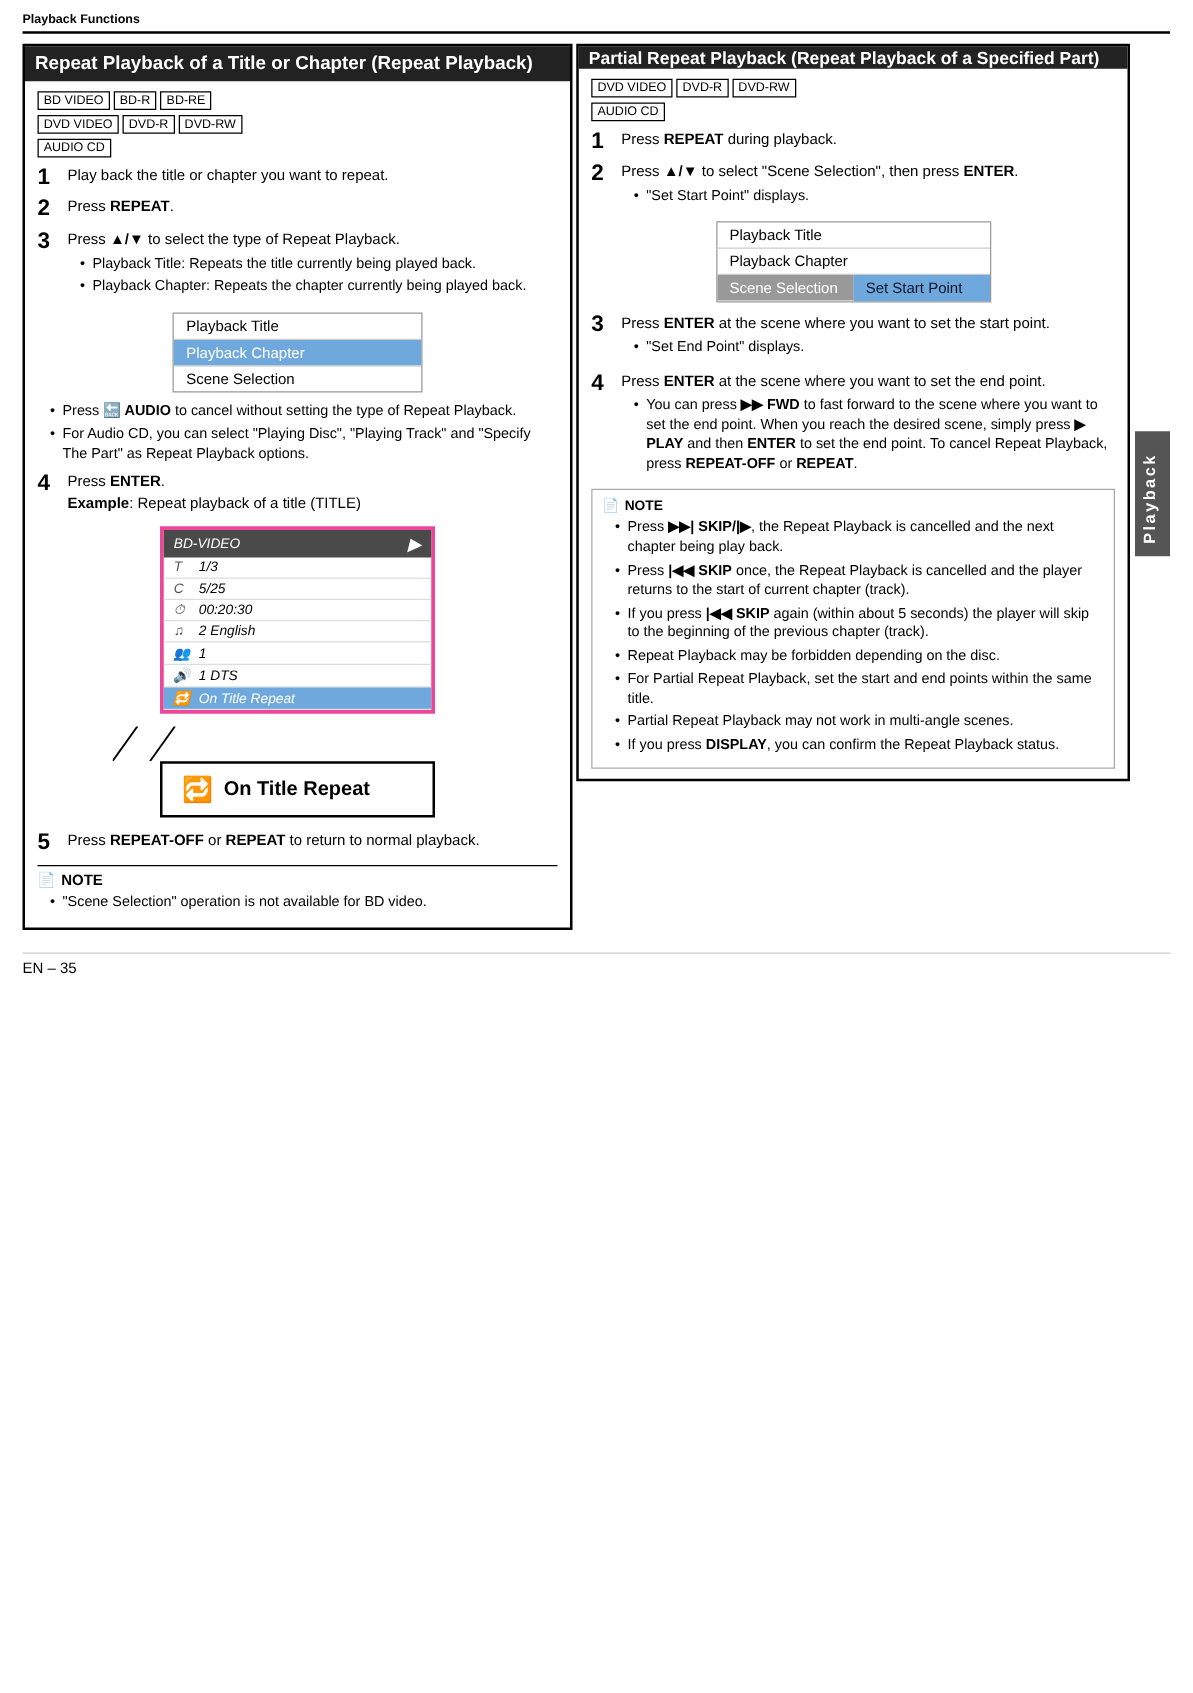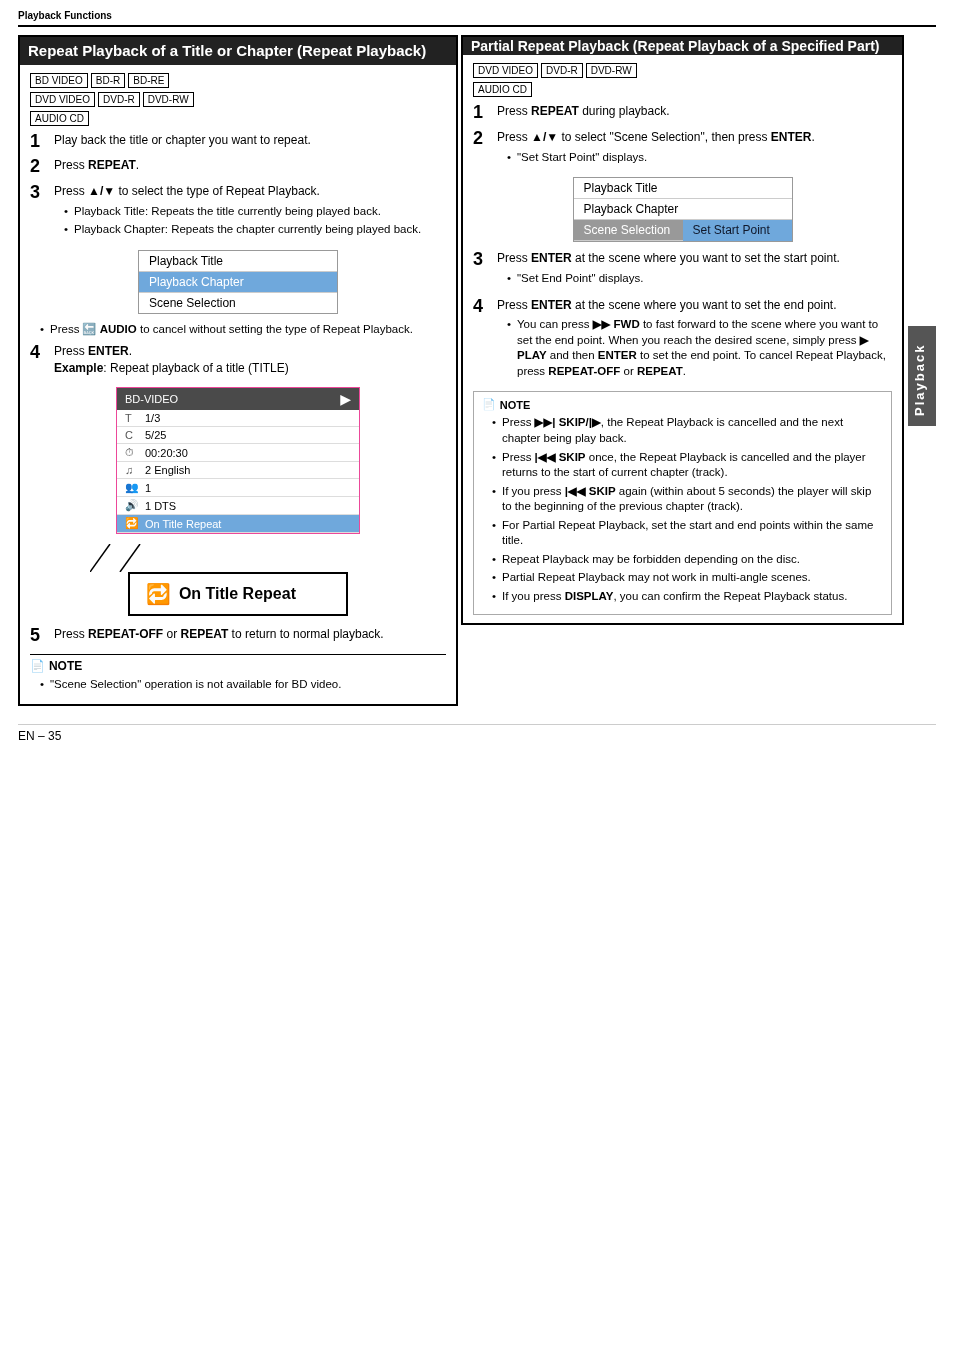--- a/index.html
+++ b/index.html
@@ -116,24 +116,25 @@
     .note-title {
       font-weight: bold;
       font-size: 12px;
       display: flex;
       align-items: center;
       gap: 4px;
       margin-bottom: 3px;
     }
     
     .bd-display {
-      border: 1px solid #ec4899;
-      width: 244px;
+      border: 3px solid #ec4899;
+      width: 220px;
       margin: 10px auto;
       font-size: 11px;
+      font-style: italic;
     }
     .bd-header {
       background: #4a4a4a;
       color: #fff;
       padding: 3px 8px;
       display: flex;
       justify-content: space-between;
       align-items: center;
     }
     .bd-play-icon {
@@ -278,20 +279,21 @@
       </div>
 
       <div class="menu-mockup">
         <div class="menu-item">Playback Title</div>
         <div class="menu-item highlighted">Playback Chapter</div>
         <div class="menu-item">Scene Selection</div>
       </div>
 
       <ul class="bullet-list" style="margin-bottom:6px;">
         <li>Press <b>🔙 AUDIO</b> to cancel without setting the type of Repeat Playback.</li>
+        <li>For Audio CD, you can select "Playing Disc", "Playing Track" and "Specify The Part" as Repeat Playback options.</li>
       </ul>
 
       <div class="step-item">
         <span class="step-num">4</span>
         <div class="step-content">
           Press <b>ENTER</b>.<br>
           <b>Example</b>: Repeat playback of a title (TITLE)
         </div>
       </div>
 
@@ -425,22 +427,22 @@
 
         <div class="note-right">
           <div class="note-right-title">
             <span>📄</span>
             <span>NOTE</span>
           </div>
           <ul class="bullet-list">
             <li>Press <b>▶▶| SKIP/|▶</b>, the Repeat Playback is cancelled and the next chapter being play back.</li>
             <li>Press <b>|◀◀ SKIP</b> once, the Repeat Playback is cancelled and the player returns to the start of current chapter (track).</li>
             <li>If you press <b>|◀◀ SKIP</b> again (within about 5 seconds) the player will skip to the beginning of the previous chapter (track).</li>
+            <li>Repeat Playback may be forbidden depending on the disc.</li>
             <li>For Partial Repeat Playback, set the start and end points within the same title.</li>
-            <li>Repeat Playback may be forbidden depending on the disc.</li>
             <li>Partial Repeat Playback may not work in multi-angle scenes.</li>
             <li>If you press <b>DISPLAY</b>, you can confirm the Repeat Playback status.</li>
           </ul>
         </div>
       </div>
     </div>
 
     <div style="display:flex; flex-direction:column; justify-content:center; margin-left:4px; min-width:28px;">
       <span class="vertical-label">Playback</span>
     </div>

